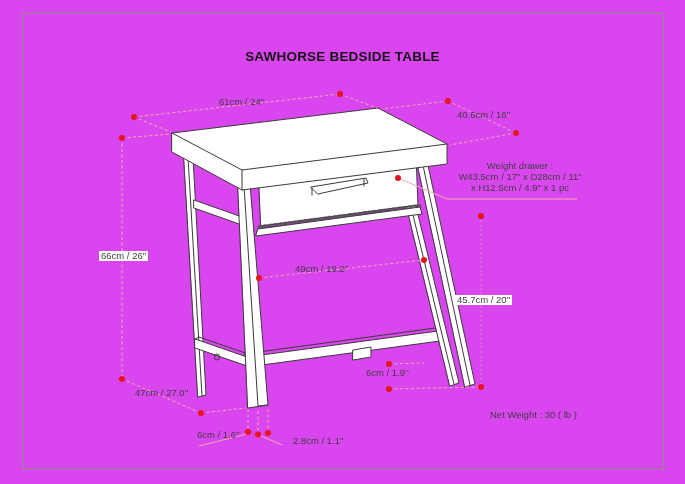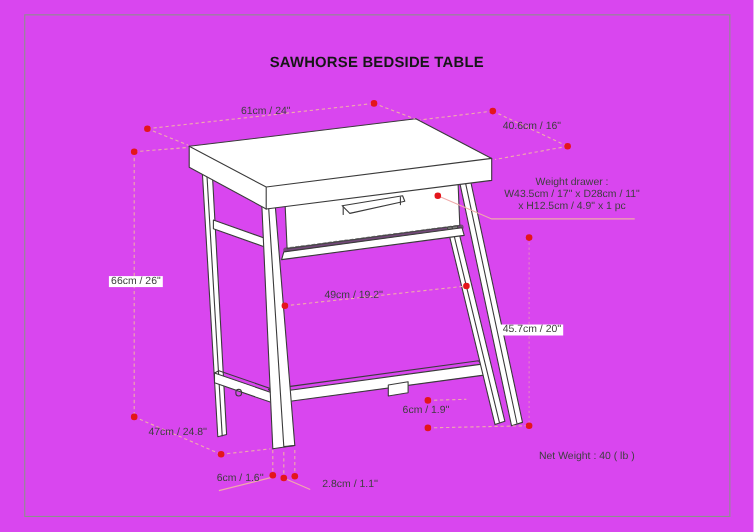--- a/index.html
+++ b/index.html
@@ -123,25 +123,25 @@
       <circle cx="268" cy="433" r="3"></circle>
     </g>
   </svg>
 
   <div class="dim" style="left:219px;top:97px;">61cm / 24"</div>
   <div class="dim" style="left:457px;top:110px;">40.6cm / 16"</div>
   <div class="dim bg" style="left:99px;top:251px;">66cm / 26"</div>
   <div class="dim" style="left:295px;top:264px;">49cm / 19.2''</div>
   <div class="dim bg" style="left:455px;top:295px;">45.7cm / 20''</div>
   <div class="dim" style="left:366px;top:368px;">6cm / 1.9''</div>
-  <div class="dim" style="left:135px;top:388px;">47cm / 24.8''</div>
+  <div class="dim" style="left:135px;top:388px;">47cm / 27.0''</div>
   <div class="dim" style="left:197px;top:430px;">6cm / 1.6''</div>
   <div class="dim" style="left:281px;top:436px;margin-left:12px;">2.8cm / 1.1''</div>
 
   <div class="drawer-note">
     <div>Weight drawer :</div>
     <div>W43.5cm / 17" x D28cm / 11"</div>
     <div>x H12.5cm / 4.9" x 1 pc</div>
   </div>
 
-  <div class="net-weight">Net Weight : 40 ( lb )</div>
+  <div class="net-weight">Net Weight : 30 ( lb )</div>
 
 </div>
 
 </body></html>

